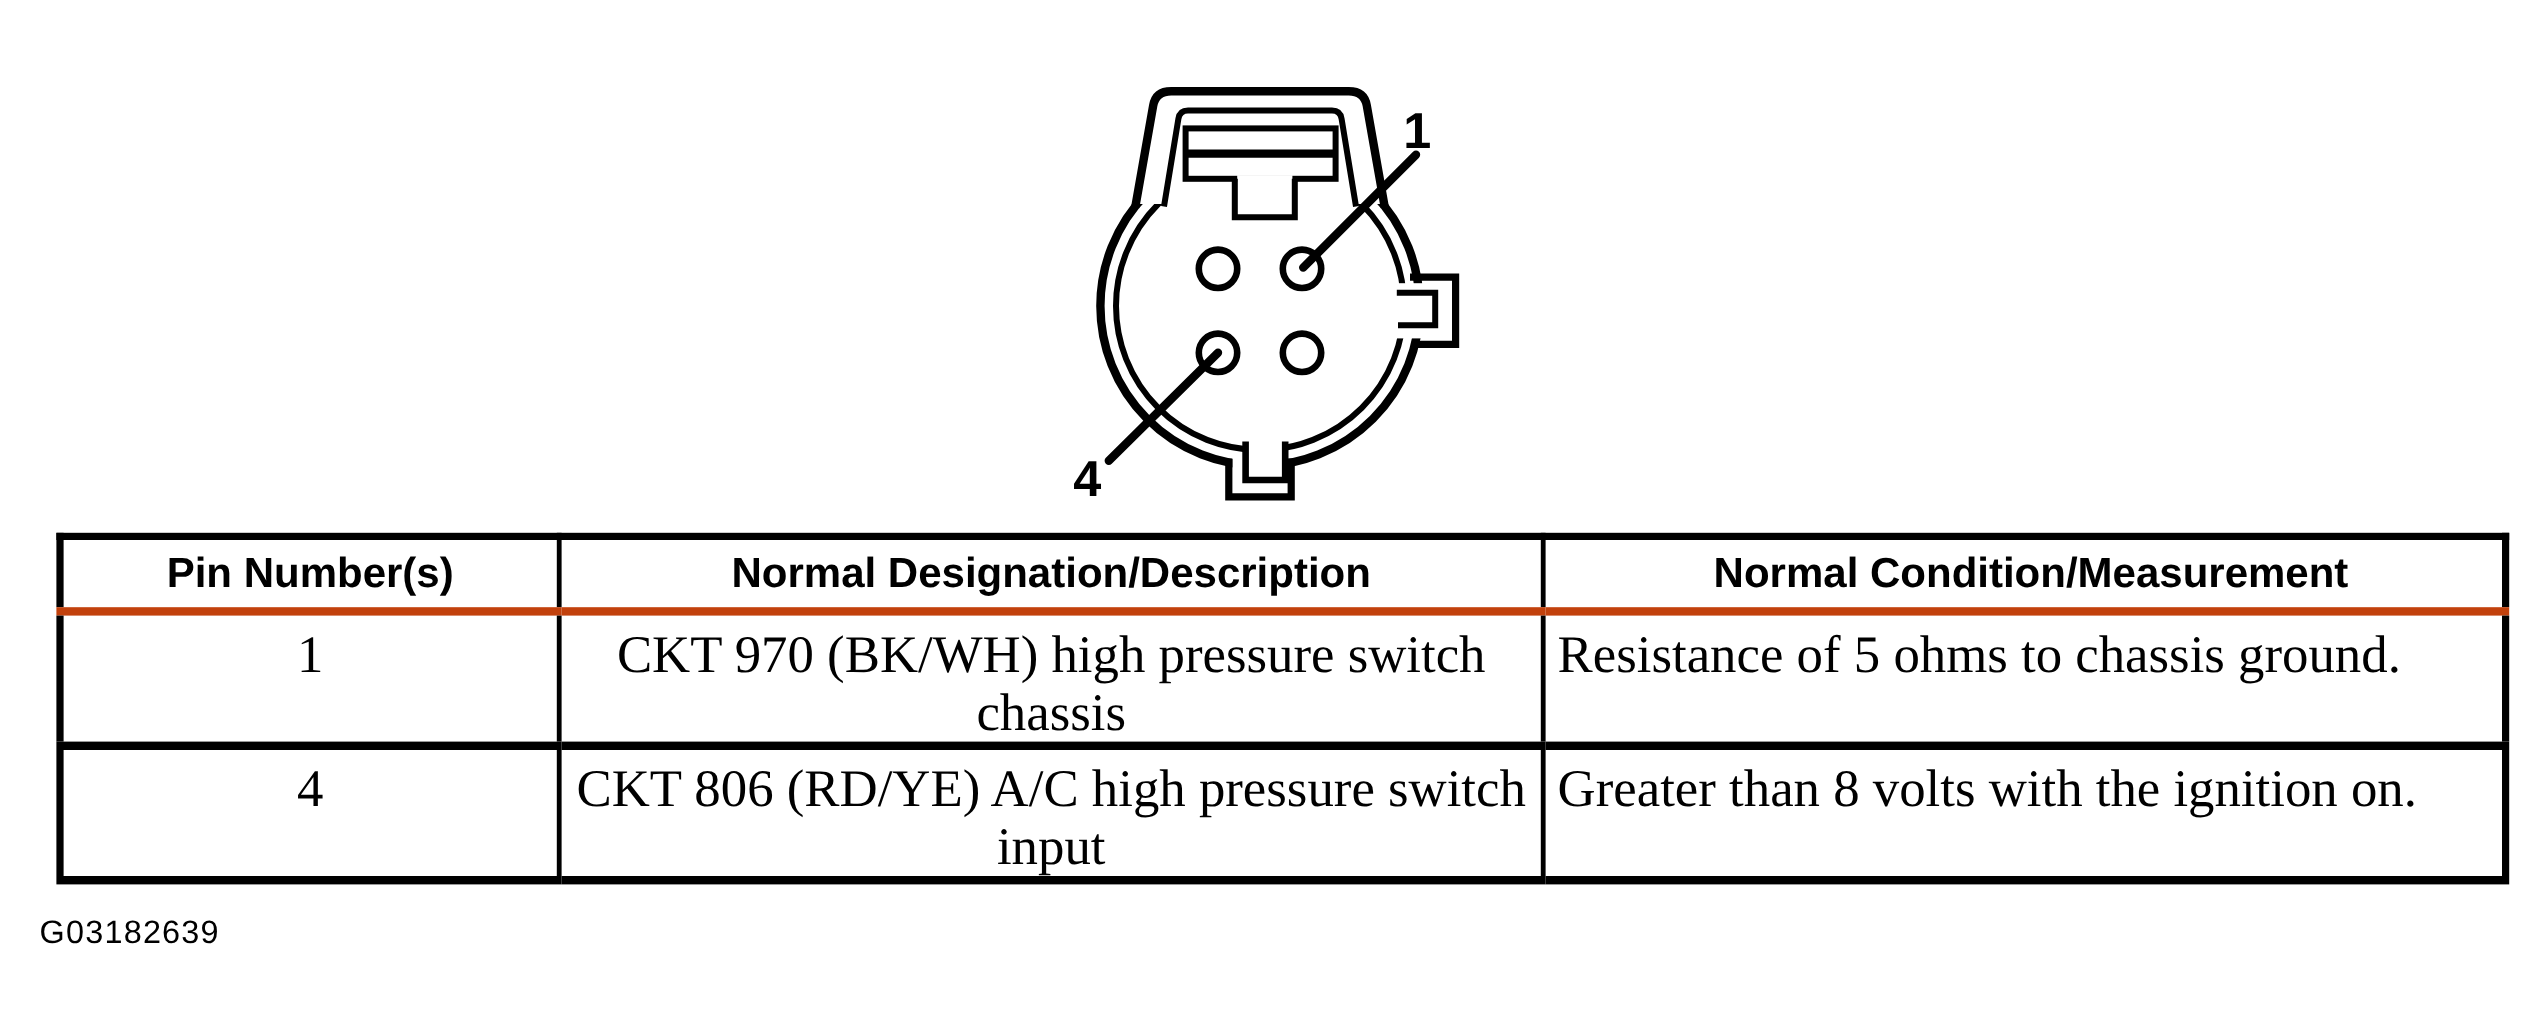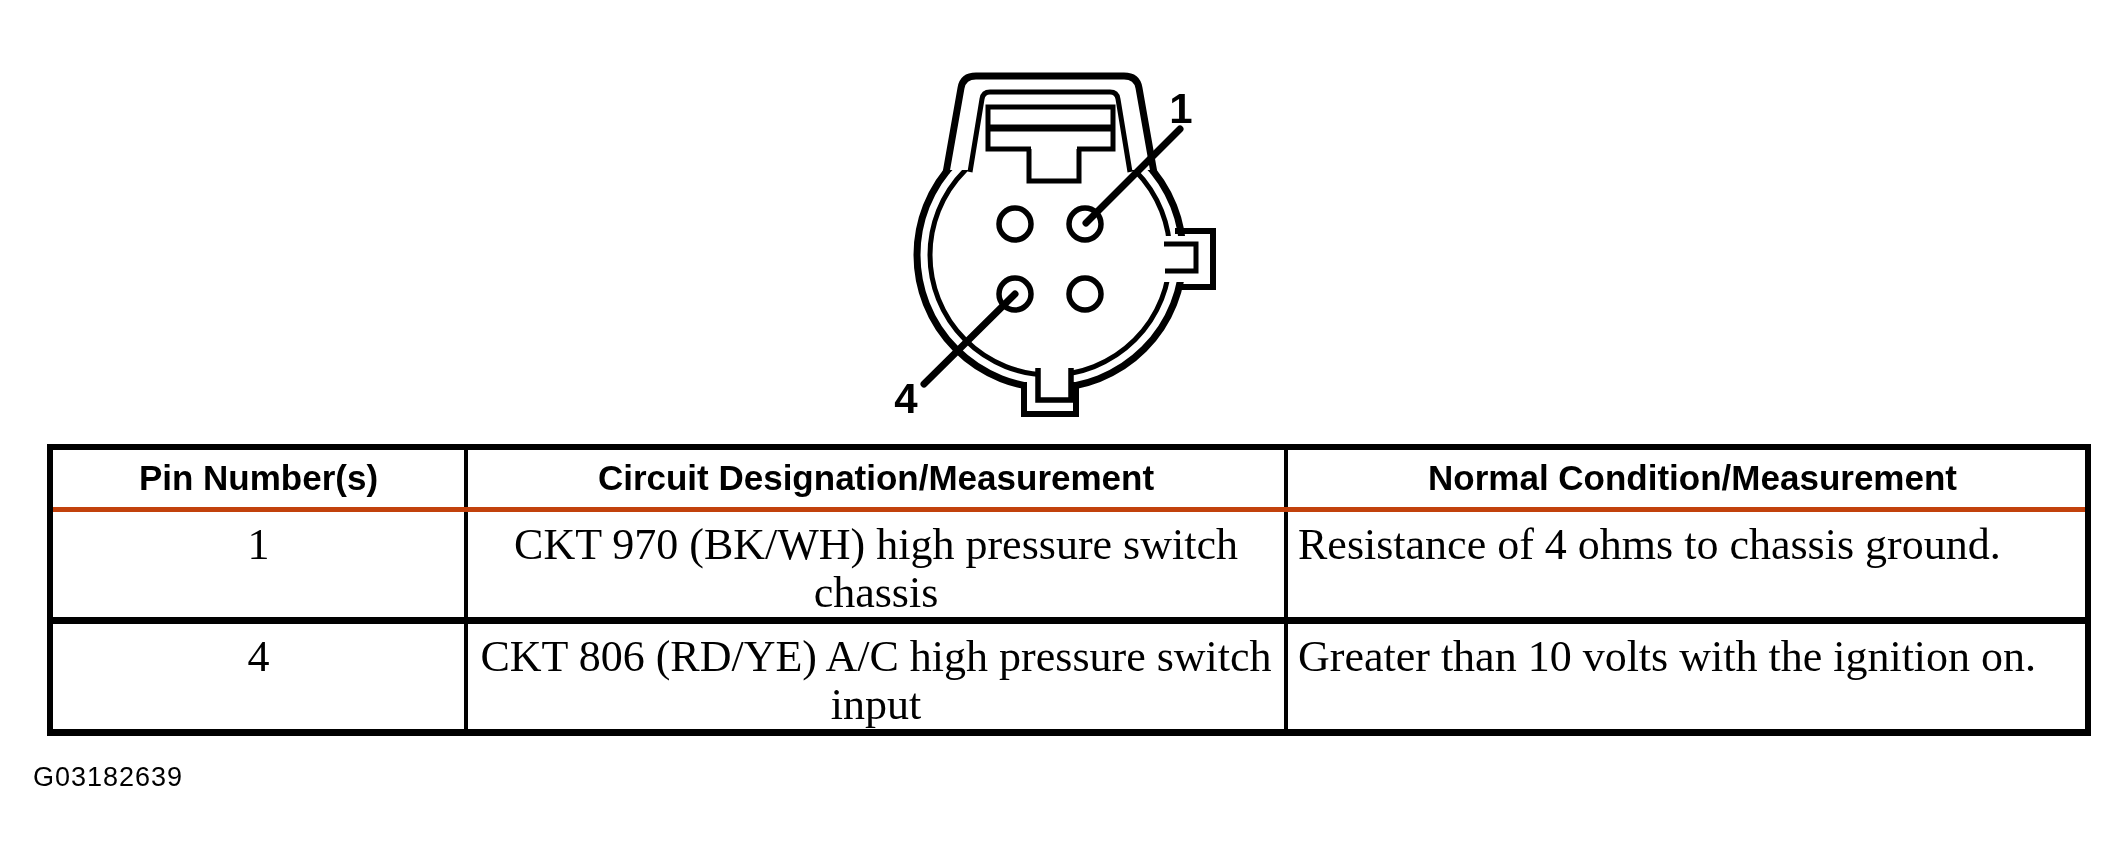--- a/index.html
+++ b/index.html
@@ -34,21 +34,21 @@
     width: 2038px;
     border-collapse: collapse;
     table-layout: fixed;
     border: 6px solid #000;
   }
   table.pinout th, table.pinout td {
     border: 4px solid #000;
     overflow: hidden;
   }
   table.pinout thead th {
-    border-bottom: 5px solid #c2410c;
+    border-bottom: 7px solid #c2410c;
     height: 62px;
     font-family: "Liberation Sans", sans-serif;
     font-weight: bold;
     font-size: 35px;
     vertical-align: middle;
     text-align: center;
   }
   table.pinout thead th.col-condition { text-align: center; padding-left: 12px; }
   table.pinout tbody td {
     border-bottom: 7px solid #000;
@@ -118,39 +118,39 @@
 
   <table class="pinout">
     <colgroup>
       <col style="width:416px">
       <col style="width:820px">
       <col style="width:802px">
     </colgroup>
     <thead>
       <tr>
         <th class="col-pin">Pin Number(s)</th>
-        <th class="col-circuit">Circuit Designation/Measurement</th>
+        <th class="col-circuit">Normal Designation/Description</th>
         <th class="col-condition">Normal Condition/Measurement</th>
       </tr>
     </thead>
     <tbody>
       <tr>
         <td class="cell-pin">1</td>
         <td class="cell-circuit">
           <span class="circuit-line">CKT 970 (BK/WH) high pressure switch</span>
           <span class="circuit-line">chassis</span>
         </td>
-        <td class="cell-condition">Resistance of 4 ohms to chassis ground.</td>
+        <td class="cell-condition">Resistance of 5 ohms to chassis ground.</td>
       </tr>
       <tr>
         <td class="cell-pin">4</td>
         <td class="cell-circuit">
           <span class="circuit-line">CKT 806 (RD/YE) A/C high pressure switch</span>
           <span class="circuit-line">input</span>
         </td>
-        <td class="cell-condition">Greater than 10 volts with the ignition on.</td>
+        <td class="cell-condition">Greater than 8 volts with the ignition on.</td>
       </tr>
     </tbody>
   </table>
 
   <div class="figure-id">G03182639</div>
 
 </div>
 
 </body></html>

